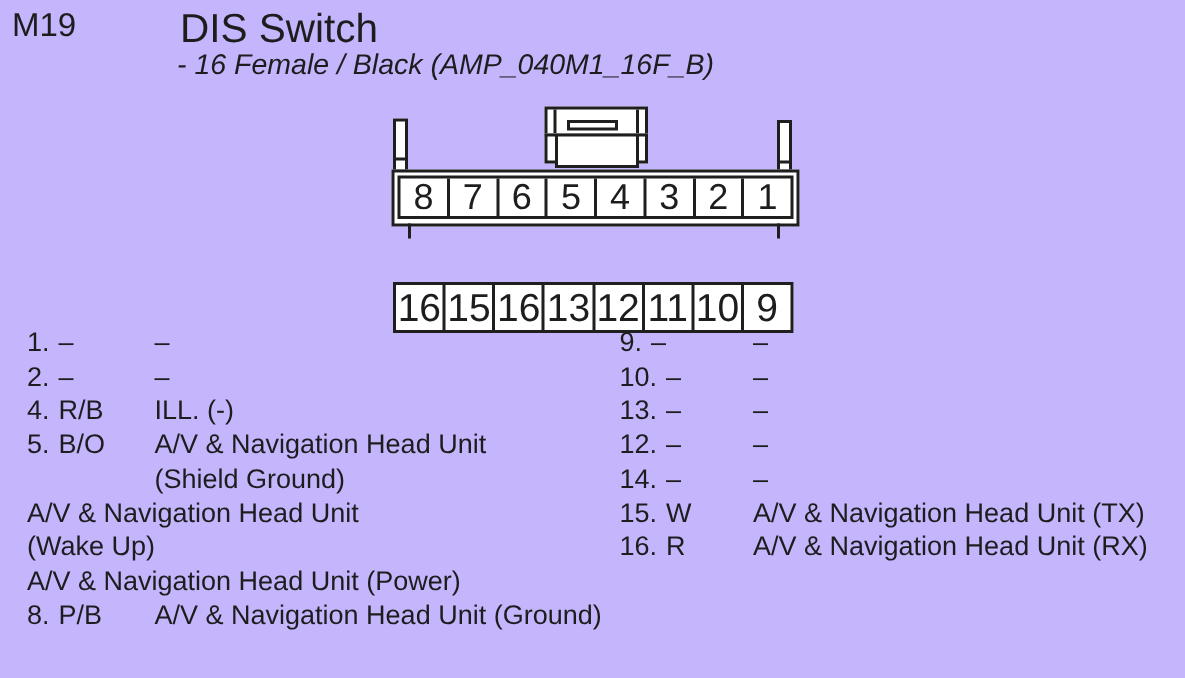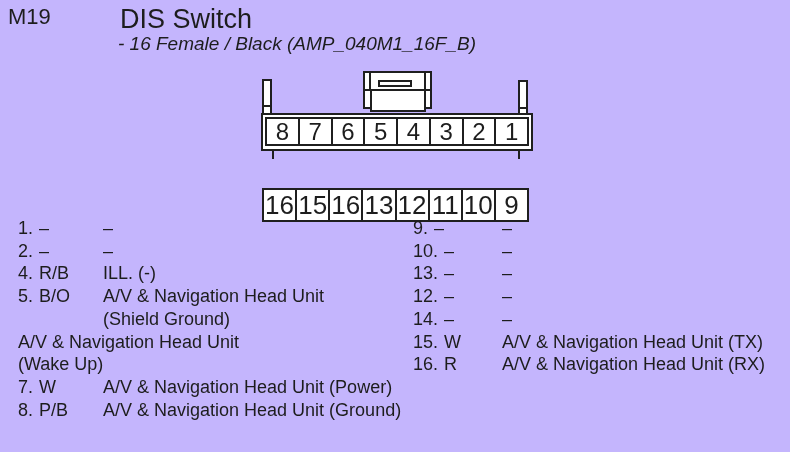--- a/index.html
+++ b/index.html
@@ -161,21 +161,20 @@
           <span class="d2">(Shield Ground)</span>
         </span>
     </div>
     <div class="pin-row">
       <span class="pin-desc">
           <span class="d1">A/V &amp; Navigation Head Unit</span>
           <span class="d2">(Wake Up)</span>
         </span>
     </div>
     <div class="pin-row">
-      <span class="pin-key"><span class="pin-num">7.</span><span class="pin-color">W</span></span>
       <span class="pin-desc">
           <span class="d1">A/V &amp; Navigation Head Unit (Power)</span>
         </span>
     </div>
     <div class="pin-row">
       <span class="pin-key"><span class="pin-num">8.</span><span class="pin-color">P/B</span></span>
       <span class="pin-desc">
           <span class="d1">A/V &amp; Navigation Head Unit (Ground)</span>
         </span>
     </div>

